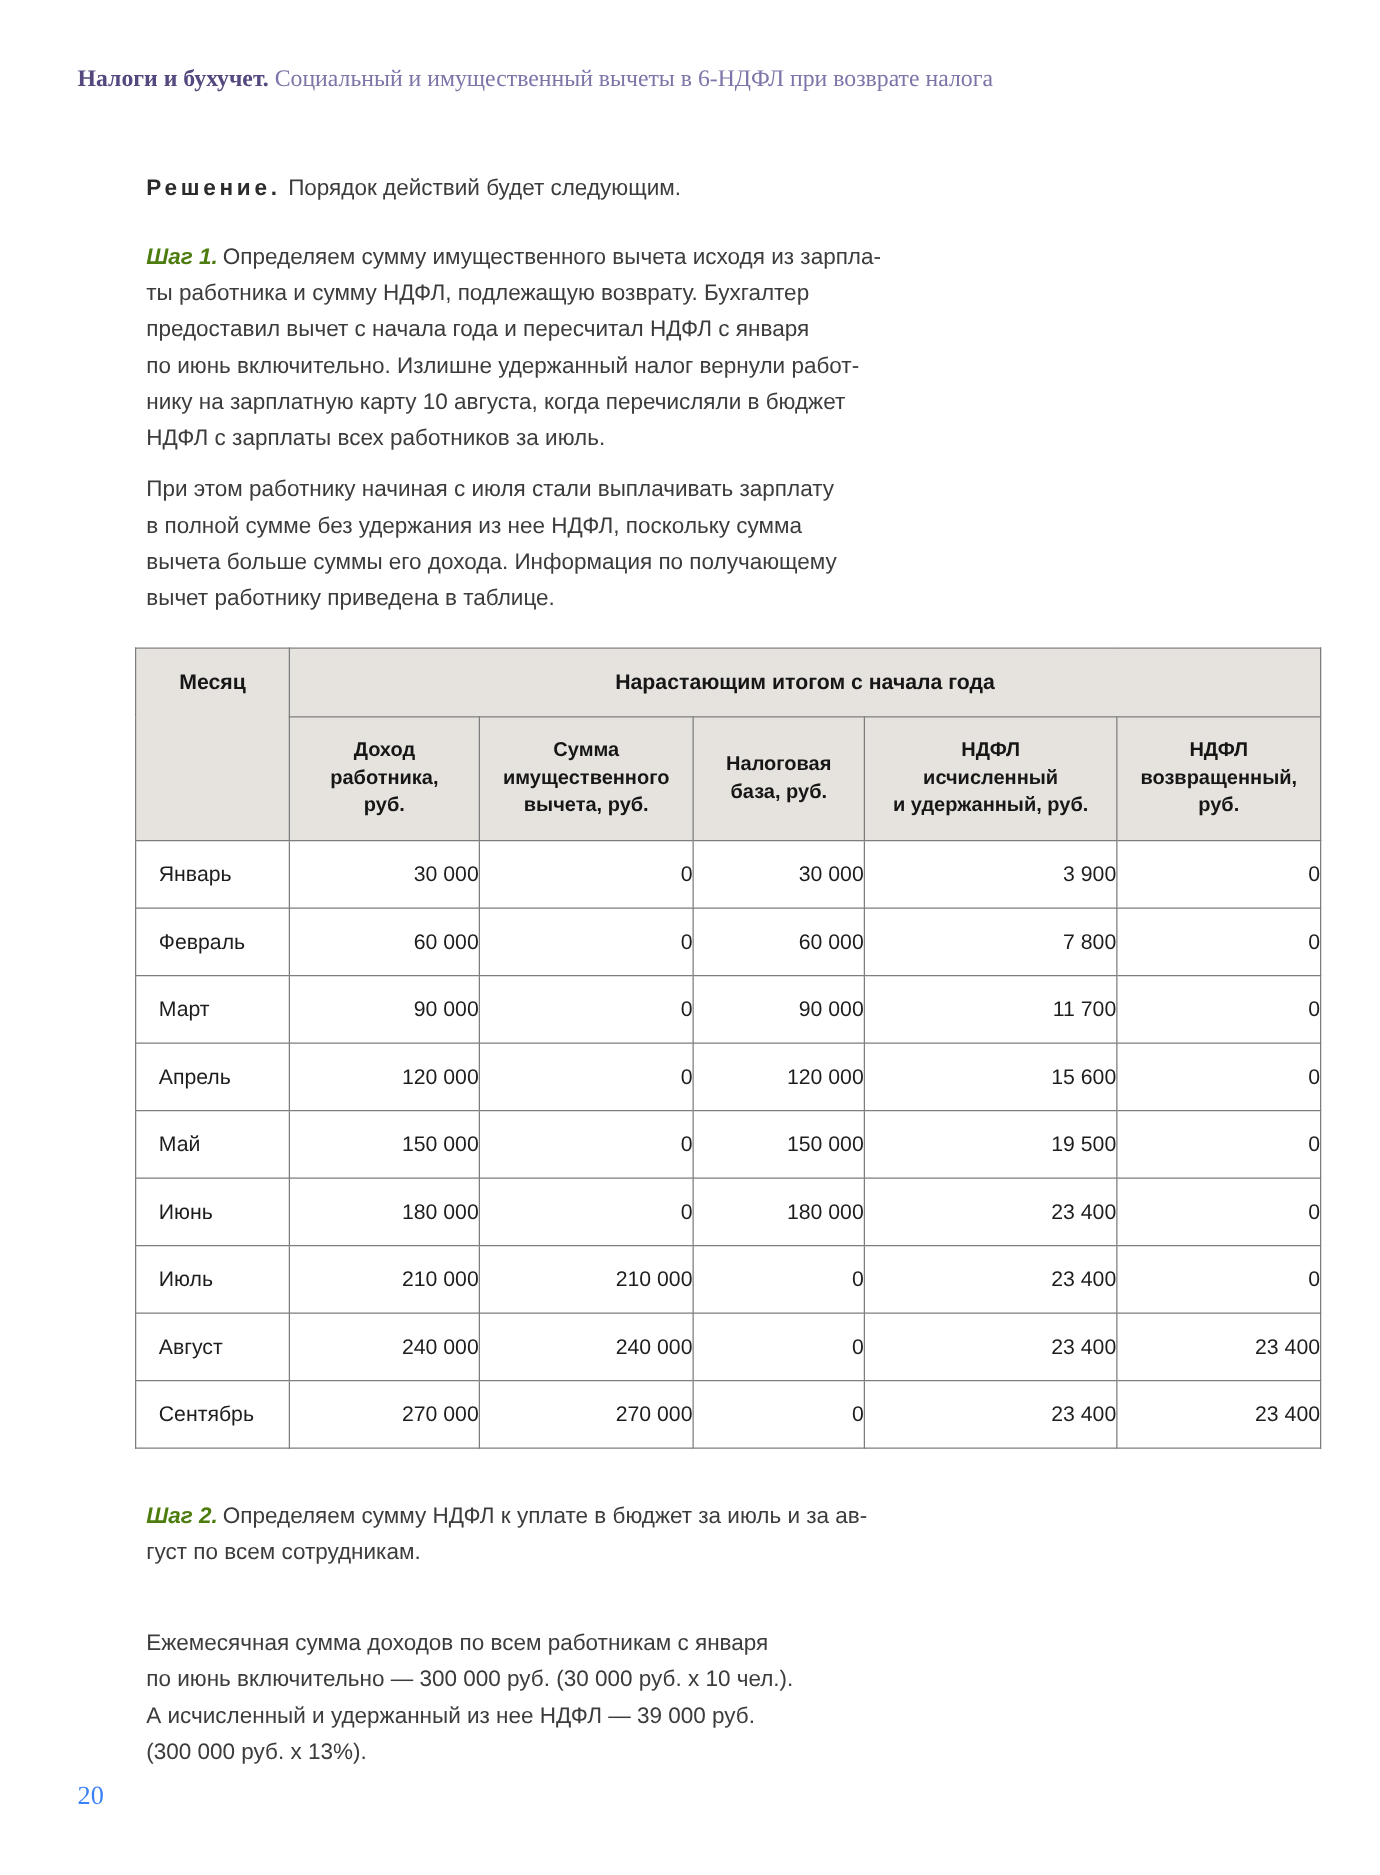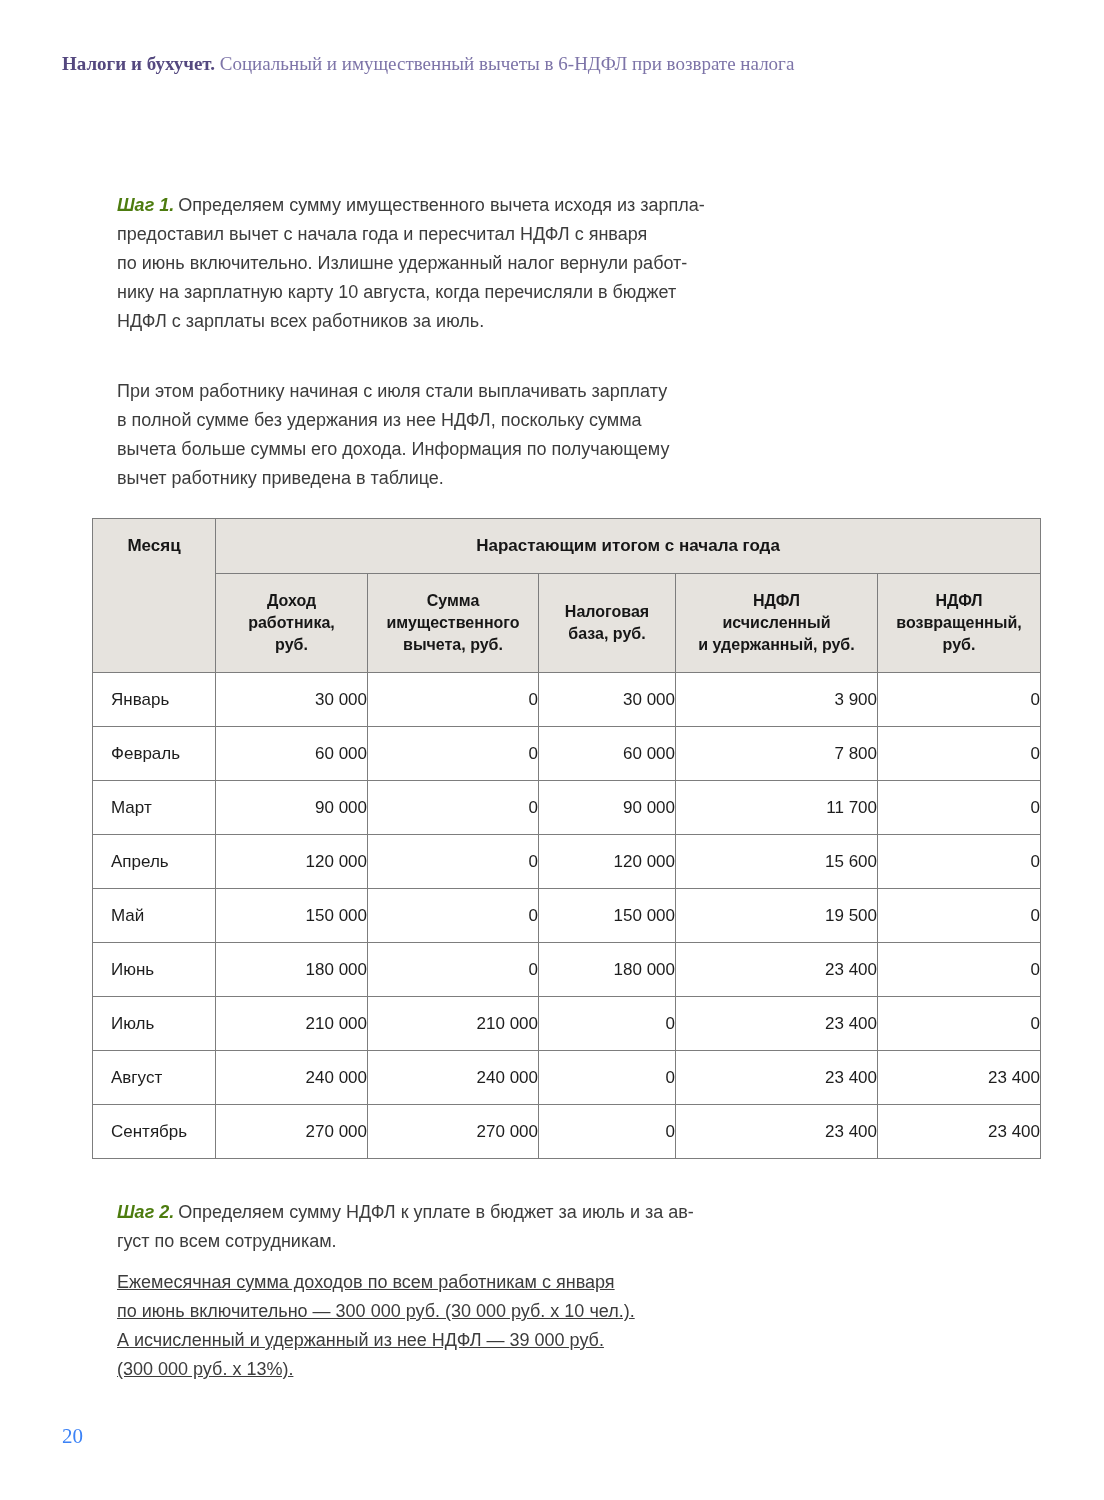--- a/index.html
+++ b/index.html
@@ -44,23 +44,23 @@
   .step-label {
     font-weight: bold;
     font-style: italic;
     color: #4d7c0f;
     margin-right: 4px;
   }
   #solution { top: 136px; }
   #step1    { top: 191px; }
   #para2    { top: 377px; }
   #step2    { top: 1198px; }
-  #para3    { top: 1268px; text-decoration: underline; }
-
-  .table-wrap { position: absolute; top: 518px; left: 56px; padding-left: 36px; }
+  #para3    { top: 1300px; }
+
+  .table-wrap { position: absolute; top: 518px; left: 72px; padding-left: 36px; }
   table.vychet {
     border-collapse: collapse;
     table-layout: fixed;
     width: 948px;
     color: #1d1d1d;
   }
   table.vychet th, table.vychet td {
     border: 1px solid #7d7d7d;
   }
   table.vychet thead th {
@@ -110,25 +110,29 @@
 </head>
 <body>
 
 <div class="page">
 
   <div class="doc-header">
     <span class="brand">Налоги и бухучет.</span>
     <span class="subtitle">Социальный и имущественный вычеты в 6-НДФЛ при возврате налога</span>
   </div>
 
+  <div class="para" id="solution">
+    <span class="solution-label">Решение.</span><span>Порядок действий будет следующим.</span>
+  </div>
 
   <div class="para" id="step1">
     <div>
       <span class="step-label">Шаг 1.</span><span>Определяем сумму имущественного вычета исходя из зарпла-</span>
     </div>
+    <div>ты работника и сумму НДФЛ, подлежащую возврату. Бухгалтер</div>
     <div>предоставил вычет с начала года и пересчитал НДФЛ с января</div>
     <div>по июнь включительно. Излишне удержанный налог вернули работ-</div>
     <div>нику на зарплатную карту 10 августа, когда перечисляли в бюджет</div>
     <div>НДФЛ с зарплаты всех работников за июль.</div>
   </div>
 
   <div class="para" id="para2">
     <div>При этом работнику начиная с июля стали выплачивать зарплату</div>
     <div>в полной сумме без удержания из нее НДФЛ, поскольку сумма</div>
     <div>вычета больше суммы его дохода. Информация по получающему</div>

